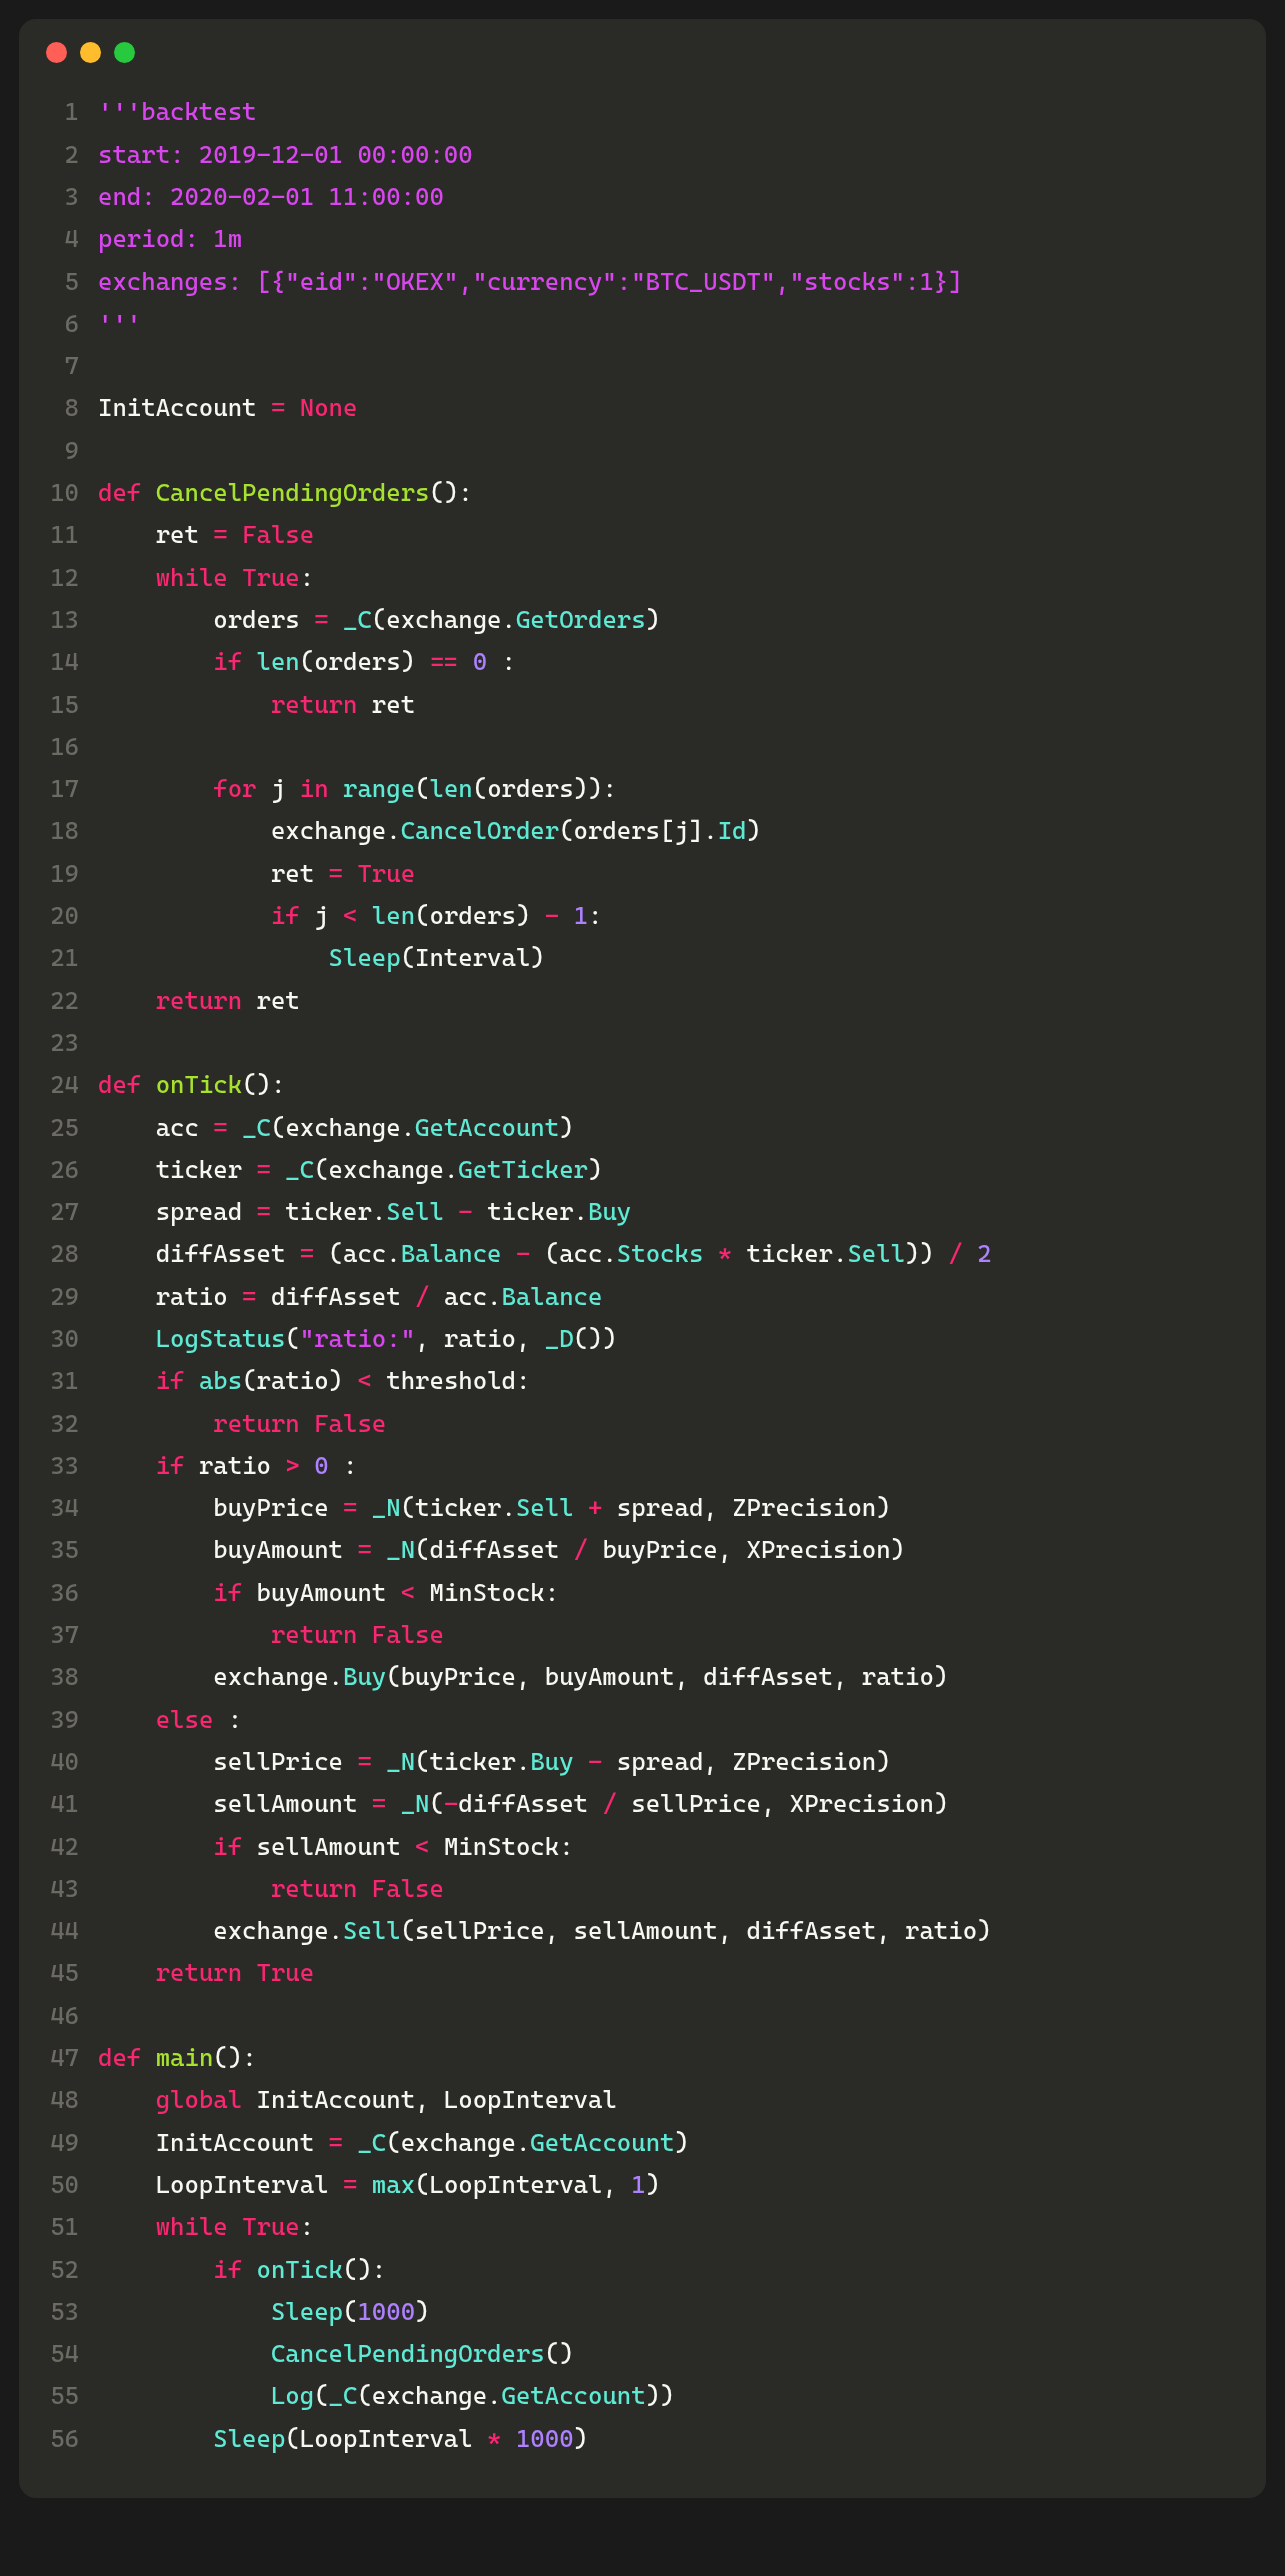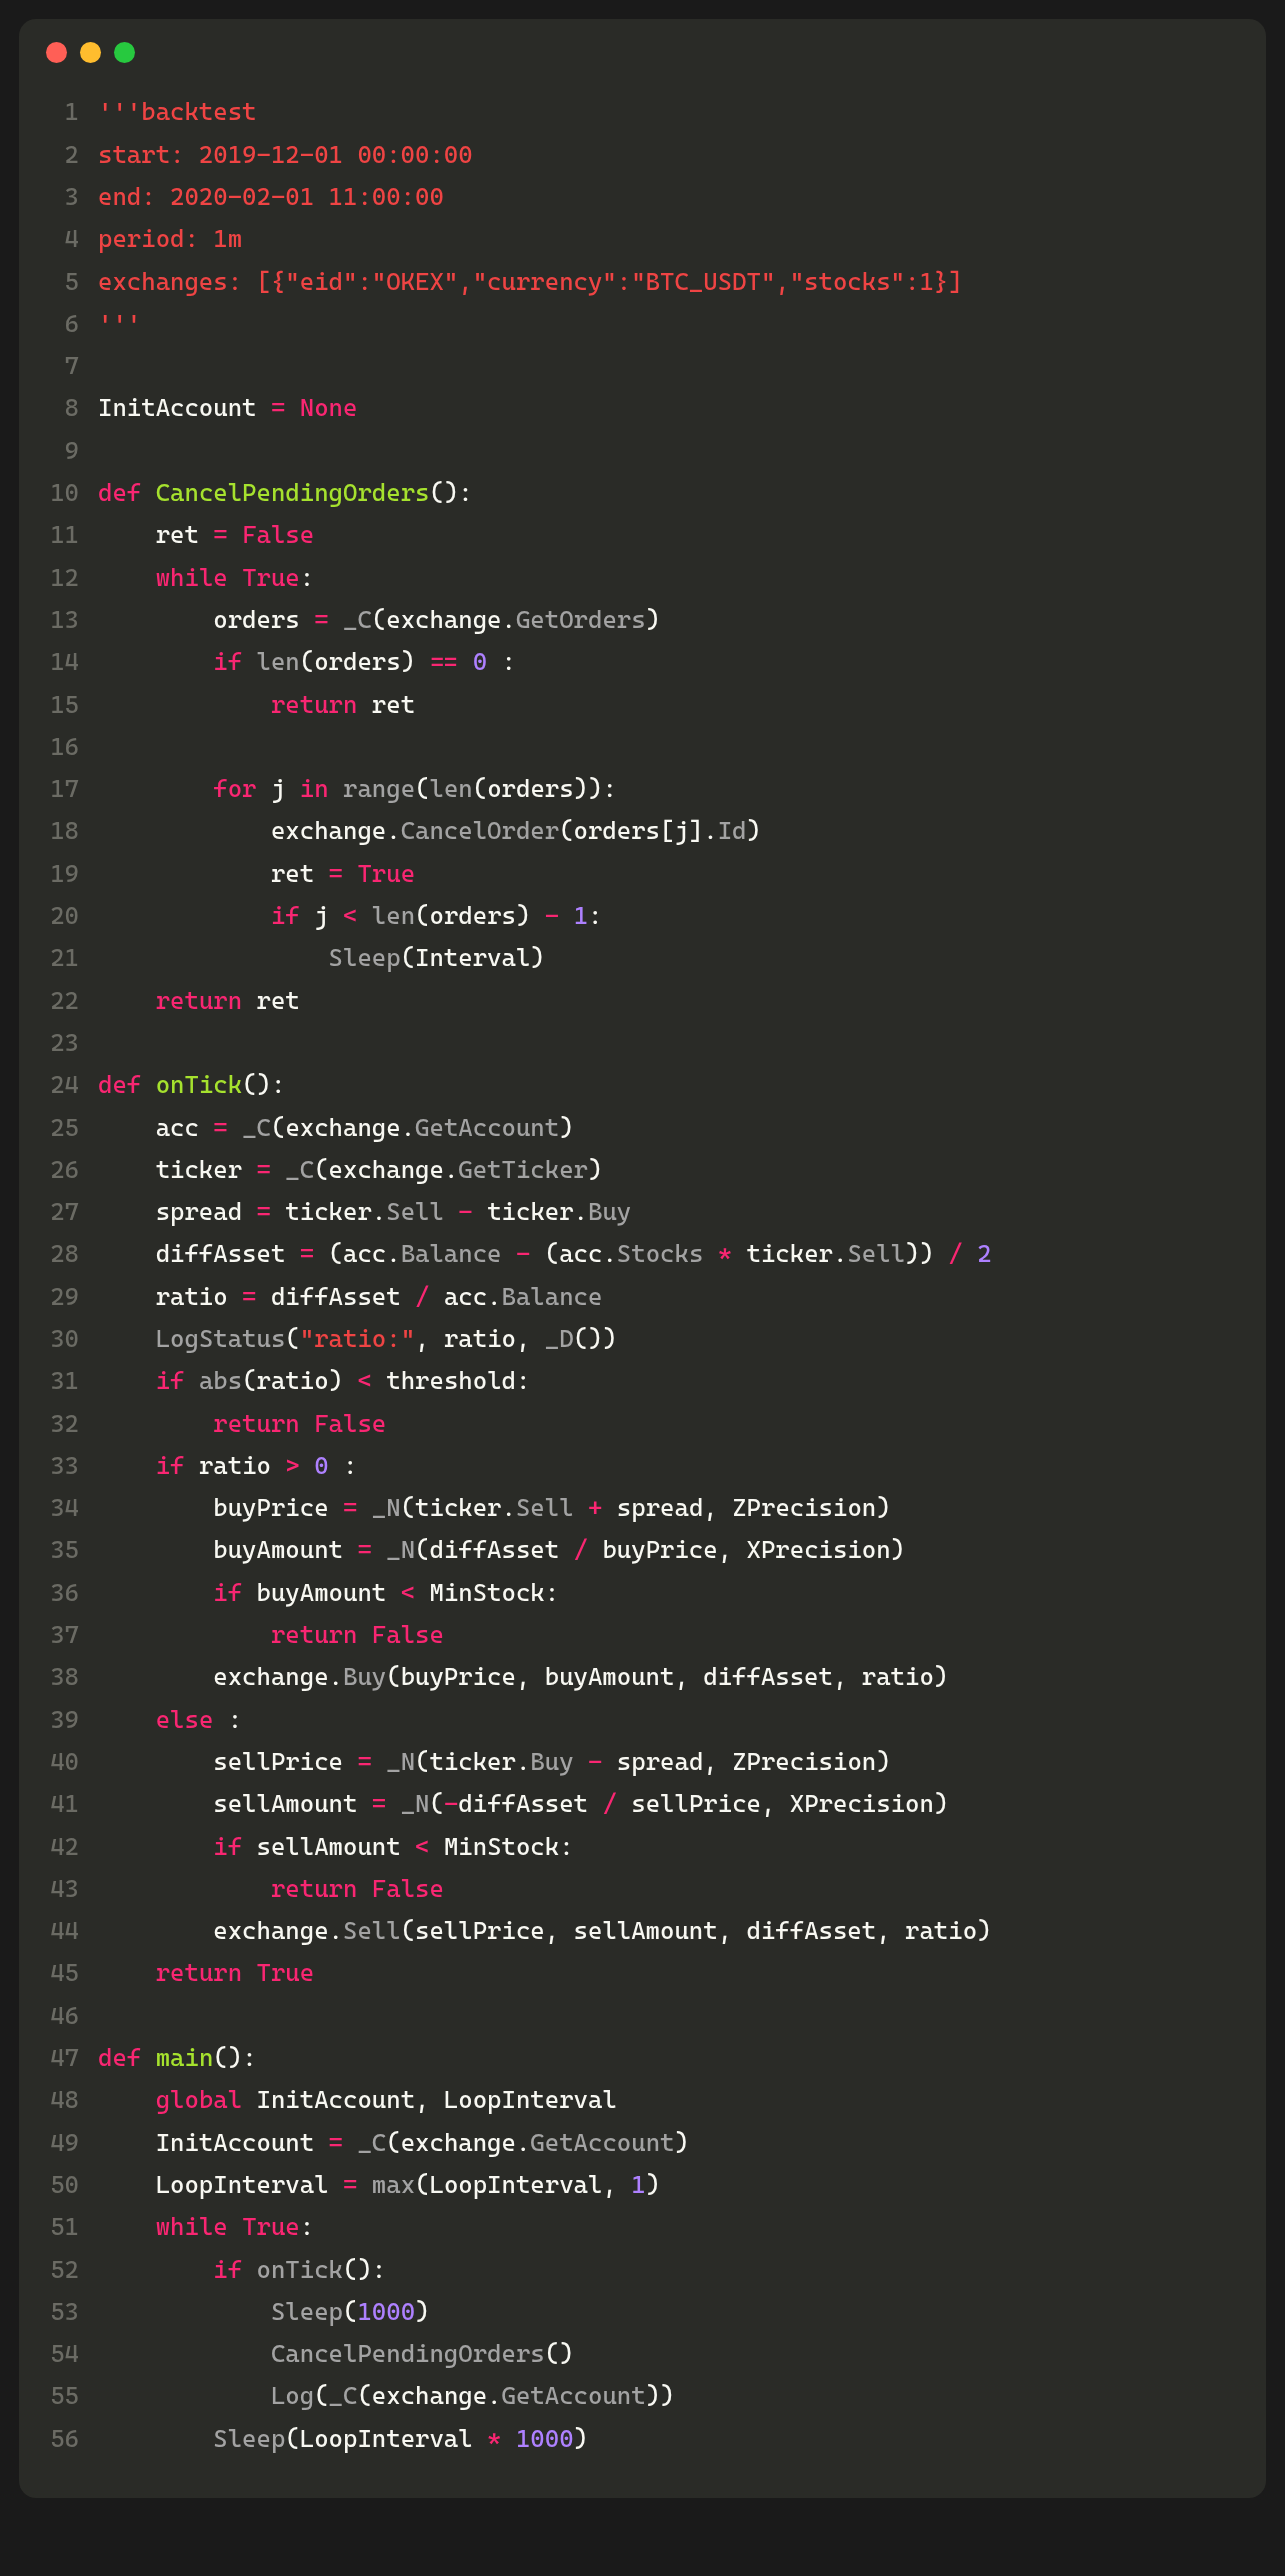--- a/index.html
+++ b/index.html
@@ -47,24 +47,24 @@
     color: #6b6b64;
     padding-right: 19px;
     flex-shrink: 0;
     user-select: none;
   }
   .code {
     flex: 1;
     color: #f8f8f2;
   }
   
-  .c-str   { color: #ef4444; } 
+  .c-str   { color: #d946ef; } 
   .c-key   { color: #f92672; } 
   .c-name  { color: #a6e22e; } 
-  .c-call  { color: #a3a3a3; } 
+  .c-call  { color: #5eead4; } 
   .c-num   { color: #ae81ff; }
   .c-plain { color: #f8f8f2; } 
 </style>
 </head>
 <body>
 
 <div class="window">
   <div class="titlebar">
     <div class="dot red"></div>
     <div class="dot yellow"></div>

